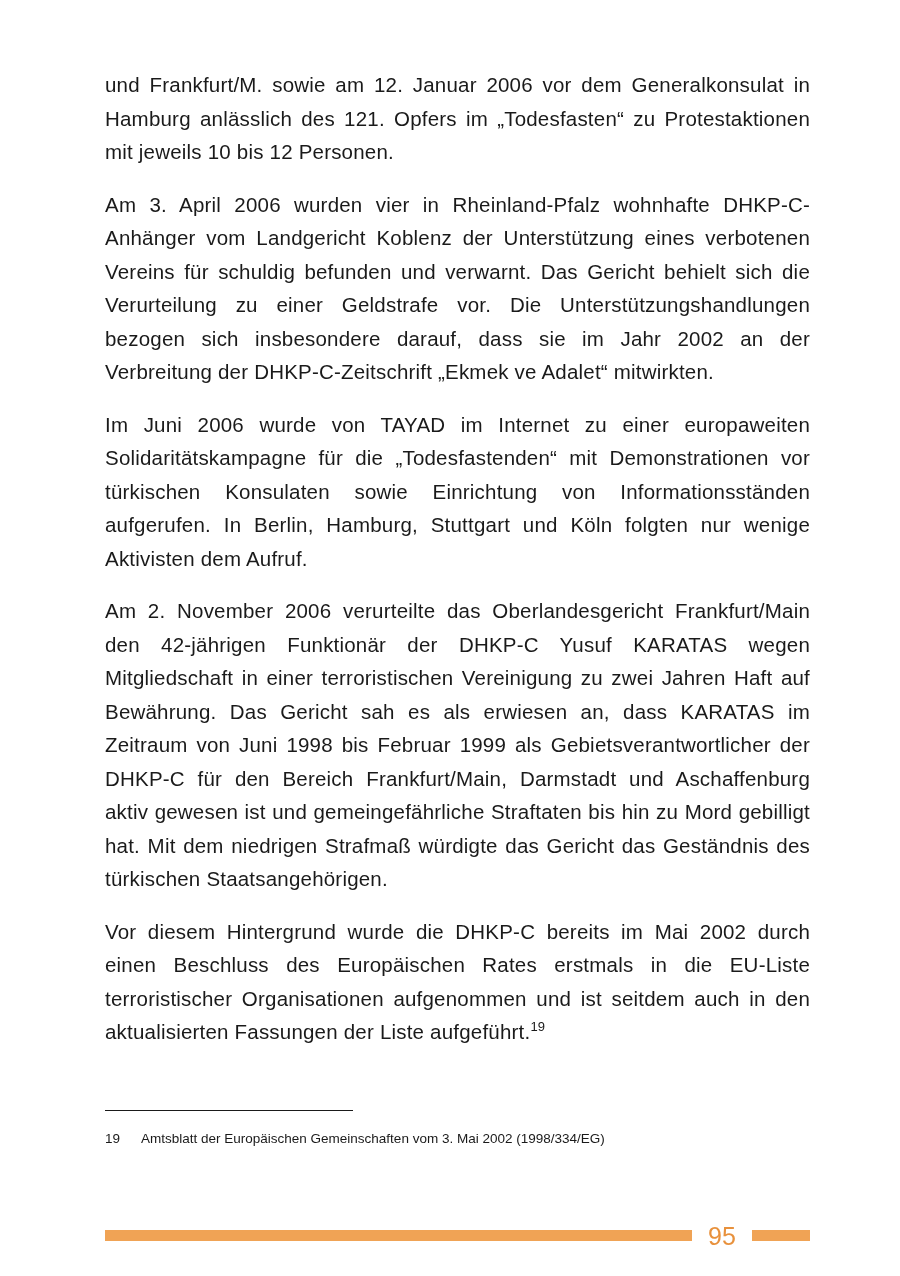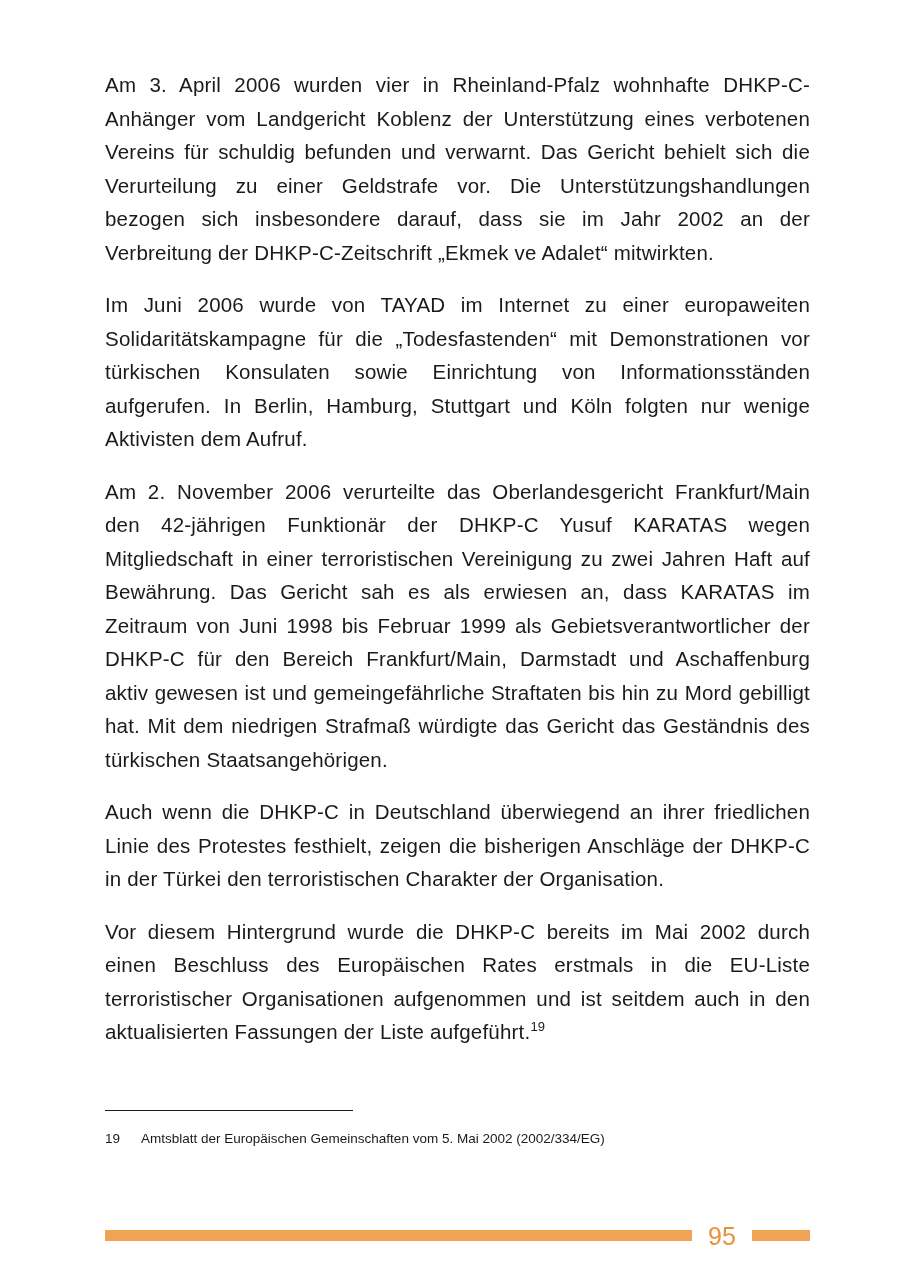--- a/index.html
+++ b/index.html
@@ -103,32 +103,32 @@
     color: #e8913c;
     font-weight: 400;
   }
 </style>
 </head>
 <body>
 
 <div class="page">
 
   <div class="content">
+    <p class="para">und Frankfurt/M. sowie am 12. Januar 2006 vor dem Generalkonsulat in Hamburg anlässlich des 121. Opfers im „Todesfasten“ zu Protestaktionen mit jeweils 10 bis 12 Personen.</p>
     <p class="para">Am 3. April 2006 wurden vier in Rheinland-Pfalz wohnhafte DHKP-C-Anhänger vom Landgericht Koblenz der Unterstützung eines verbotenen Vereins für schuldig befunden und verwarnt. Das Gericht behielt sich die Verurteilung zu einer Geldstrafe vor. Die Unterstützungshandlungen bezogen sich insbesondere darauf, dass sie im Jahr 2002 an der Verbreitung der DHKP-C-Zeitschrift „Ekmek ve Adalet“ mitwirkten.</p>
     <p class="para">Im Juni 2006 wurde von TAYAD im Internet zu einer europaweiten Solidaritätskampagne für die „Todesfastenden“ mit Demonstrationen vor türkischen Konsulaten sowie Einrichtung von Informationsständen aufgerufen. In Berlin, Hamburg, Stuttgart und Köln folgten nur wenige Aktivisten dem Aufruf.</p>
     <p class="para">Am 2. November 2006 verurteilte das Oberlandesgericht Frankfurt/Main den 42-jährigen Funktionär der DHKP-C Yusuf KARATAS wegen Mitgliedschaft in einer terroristischen Vereinigung zu zwei Jahren Haft auf Bewährung. Das Gericht sah es als erwiesen an, dass KARATAS im Zeitraum von Juni 1998 bis Februar 1999 als Gebietsverantwortlicher der DHKP-C für den Bereich Frankfurt/Main, Darmstadt und Aschaffenburg aktiv gewesen ist und gemeingefährliche Straftaten bis hin zu Mord gebilligt hat. Mit dem niedrigen Strafmaß würdigte das Gericht das Geständnis des türkischen Staatsangehörigen.</p>
-    <p class="para">Auch wenn die DHKP-C in Deutschland überwiegend an ihrer friedlichen Linie des Protestes festhielt, zeigen die bisherigen Anschläge der DHKP-C in der Türkei den terroristischen Charakter der Organisation.</p>
     <p class="para"><span>Vor diesem Hintergrund wurde die DHKP-C bereits im Mai 2002 durch einen Beschluss des Europäischen Rates erstmals in die EU-Liste terroristischer Organisationen aufgenommen und ist seitdem auch in den aktualisierten Fassungen der Liste aufgeführt.</span><sup>19</sup></p>
   </div>
 
   <div class="footnote-area">
     <div class="footnote-rule"></div>
     <div class="footnote">
       <span class="footnote-num">19</span>
-      <span class="footnote-text">Amtsblatt der Europäischen Gemeinschaften vom 5. Mai 2002 (2002/334/EG)</span>
+      <span class="footnote-text">Amtsblatt der Europäischen Gemeinschaften vom 3. Mai 2002 (1998/334/EG)</span>
     </div>
   </div>
 
   <div class="footer">
     <div class="footer-bar-left"></div>
     <div class="page-number">95</div>
     <div class="footer-bar-right"></div>
   </div>
 
 </div>

